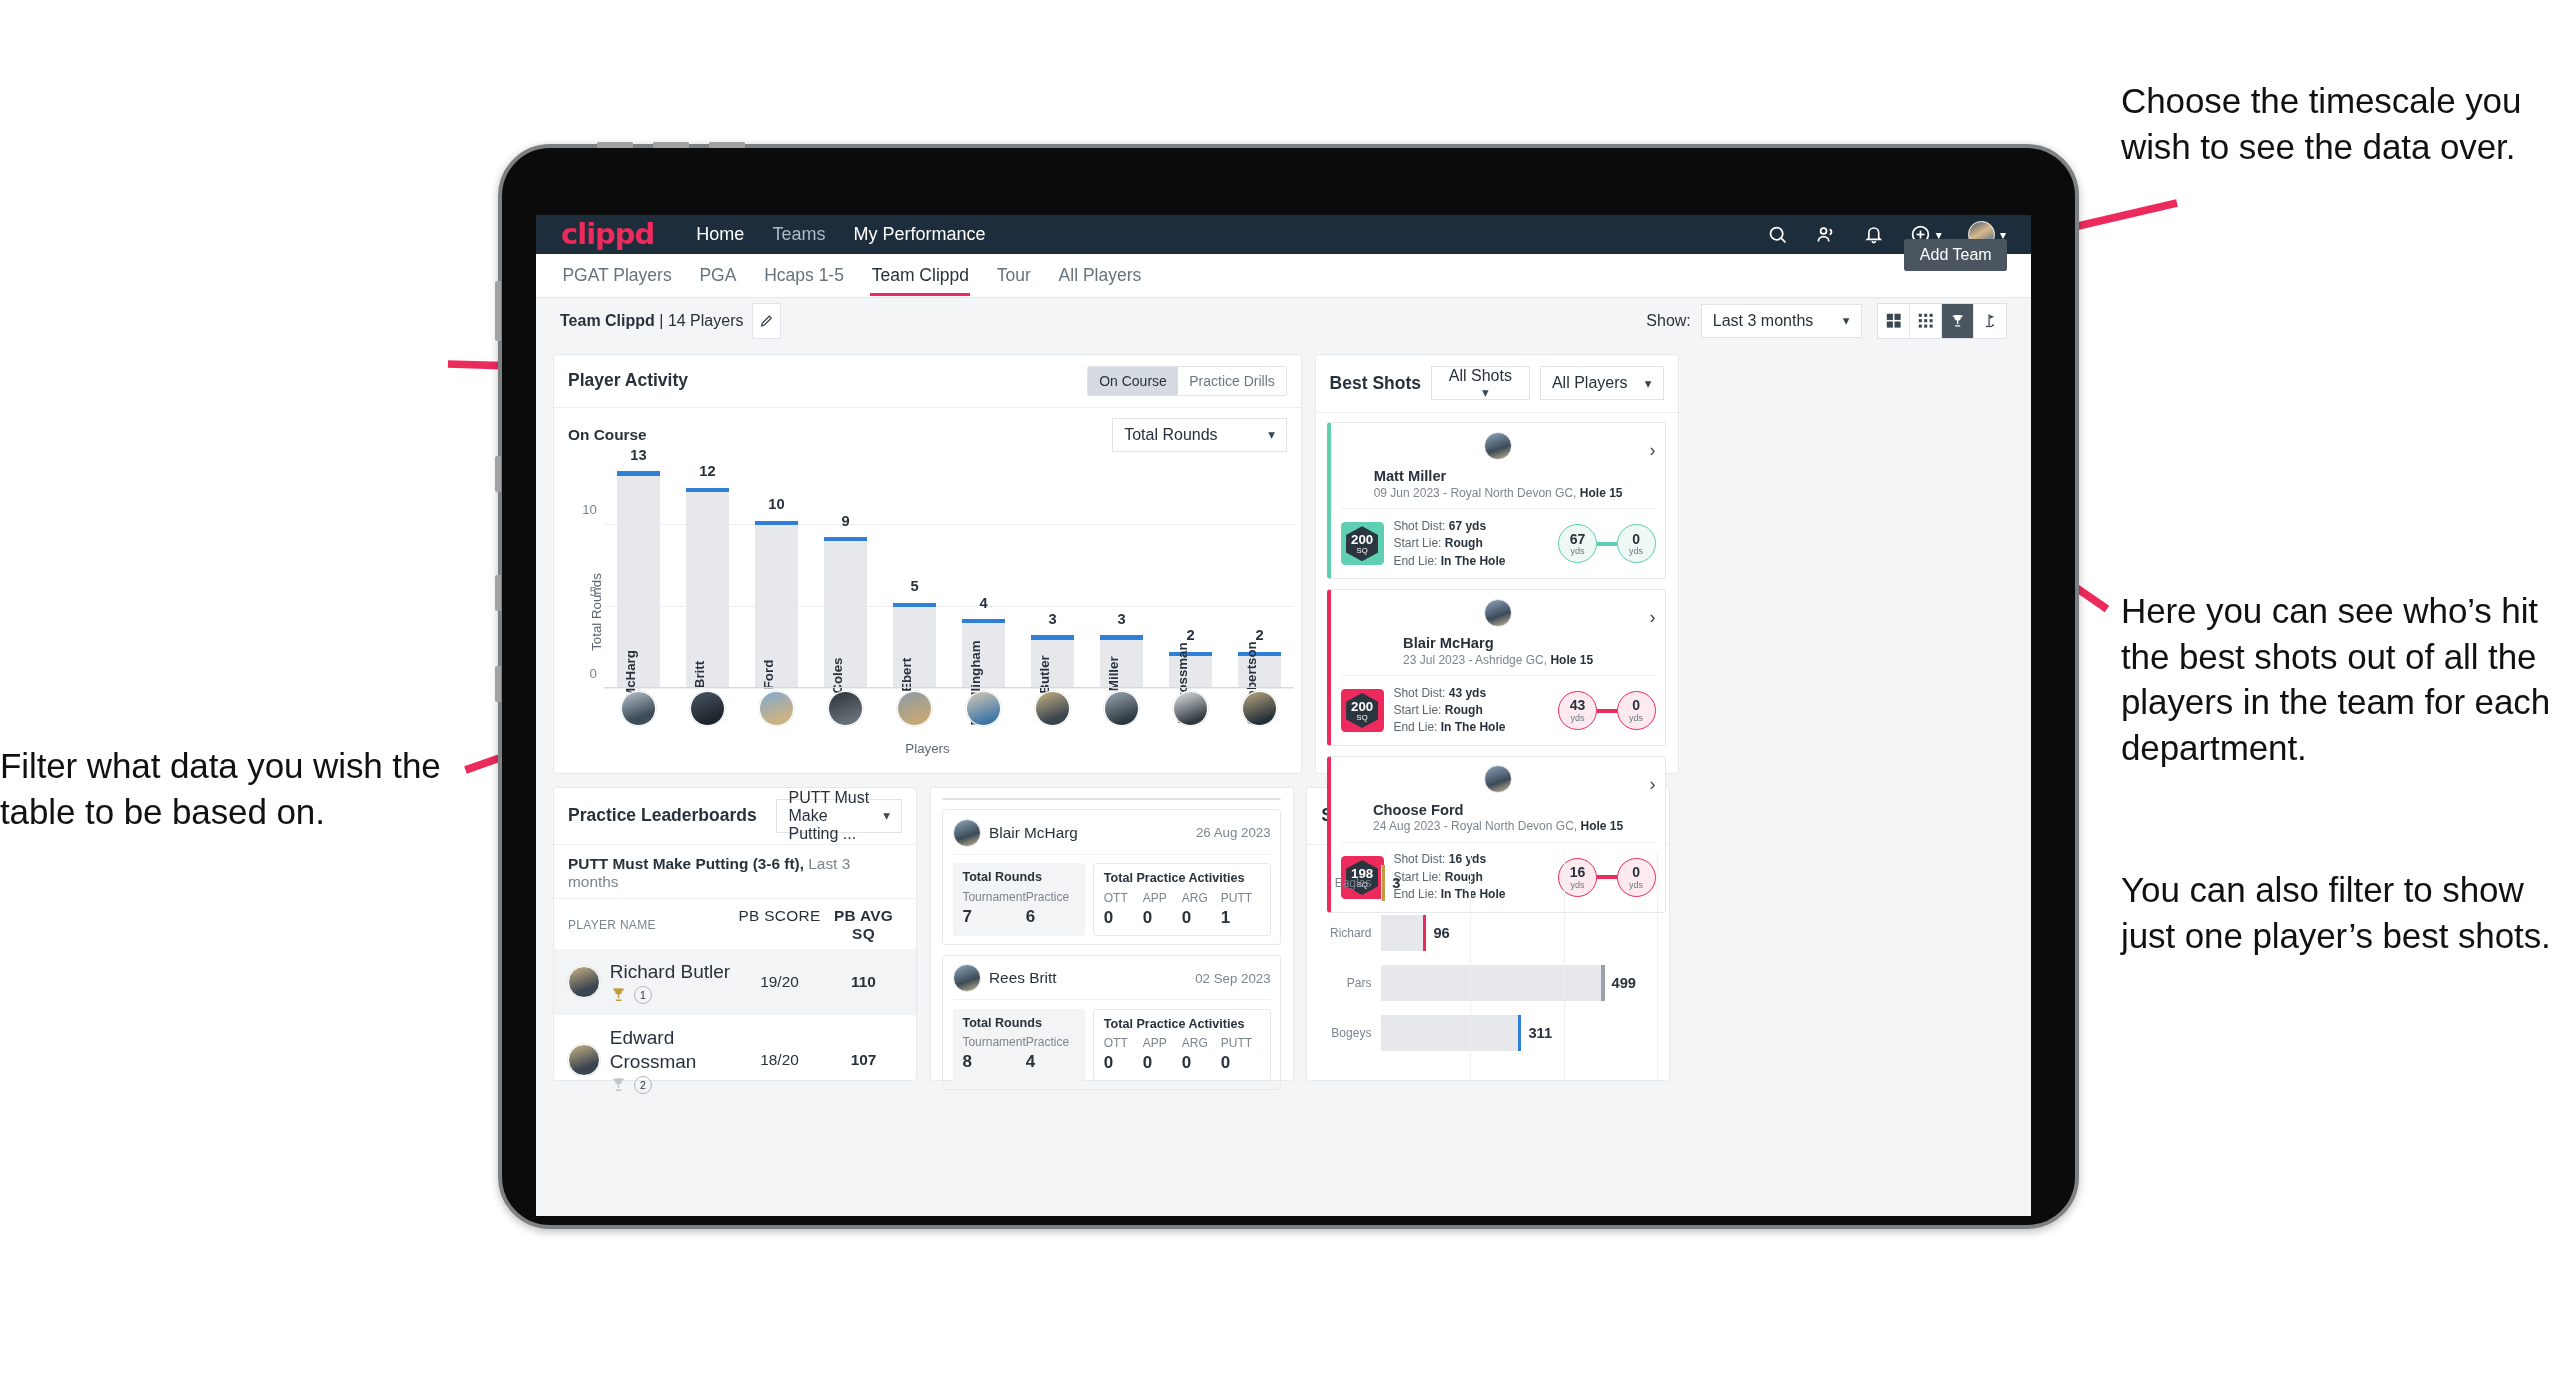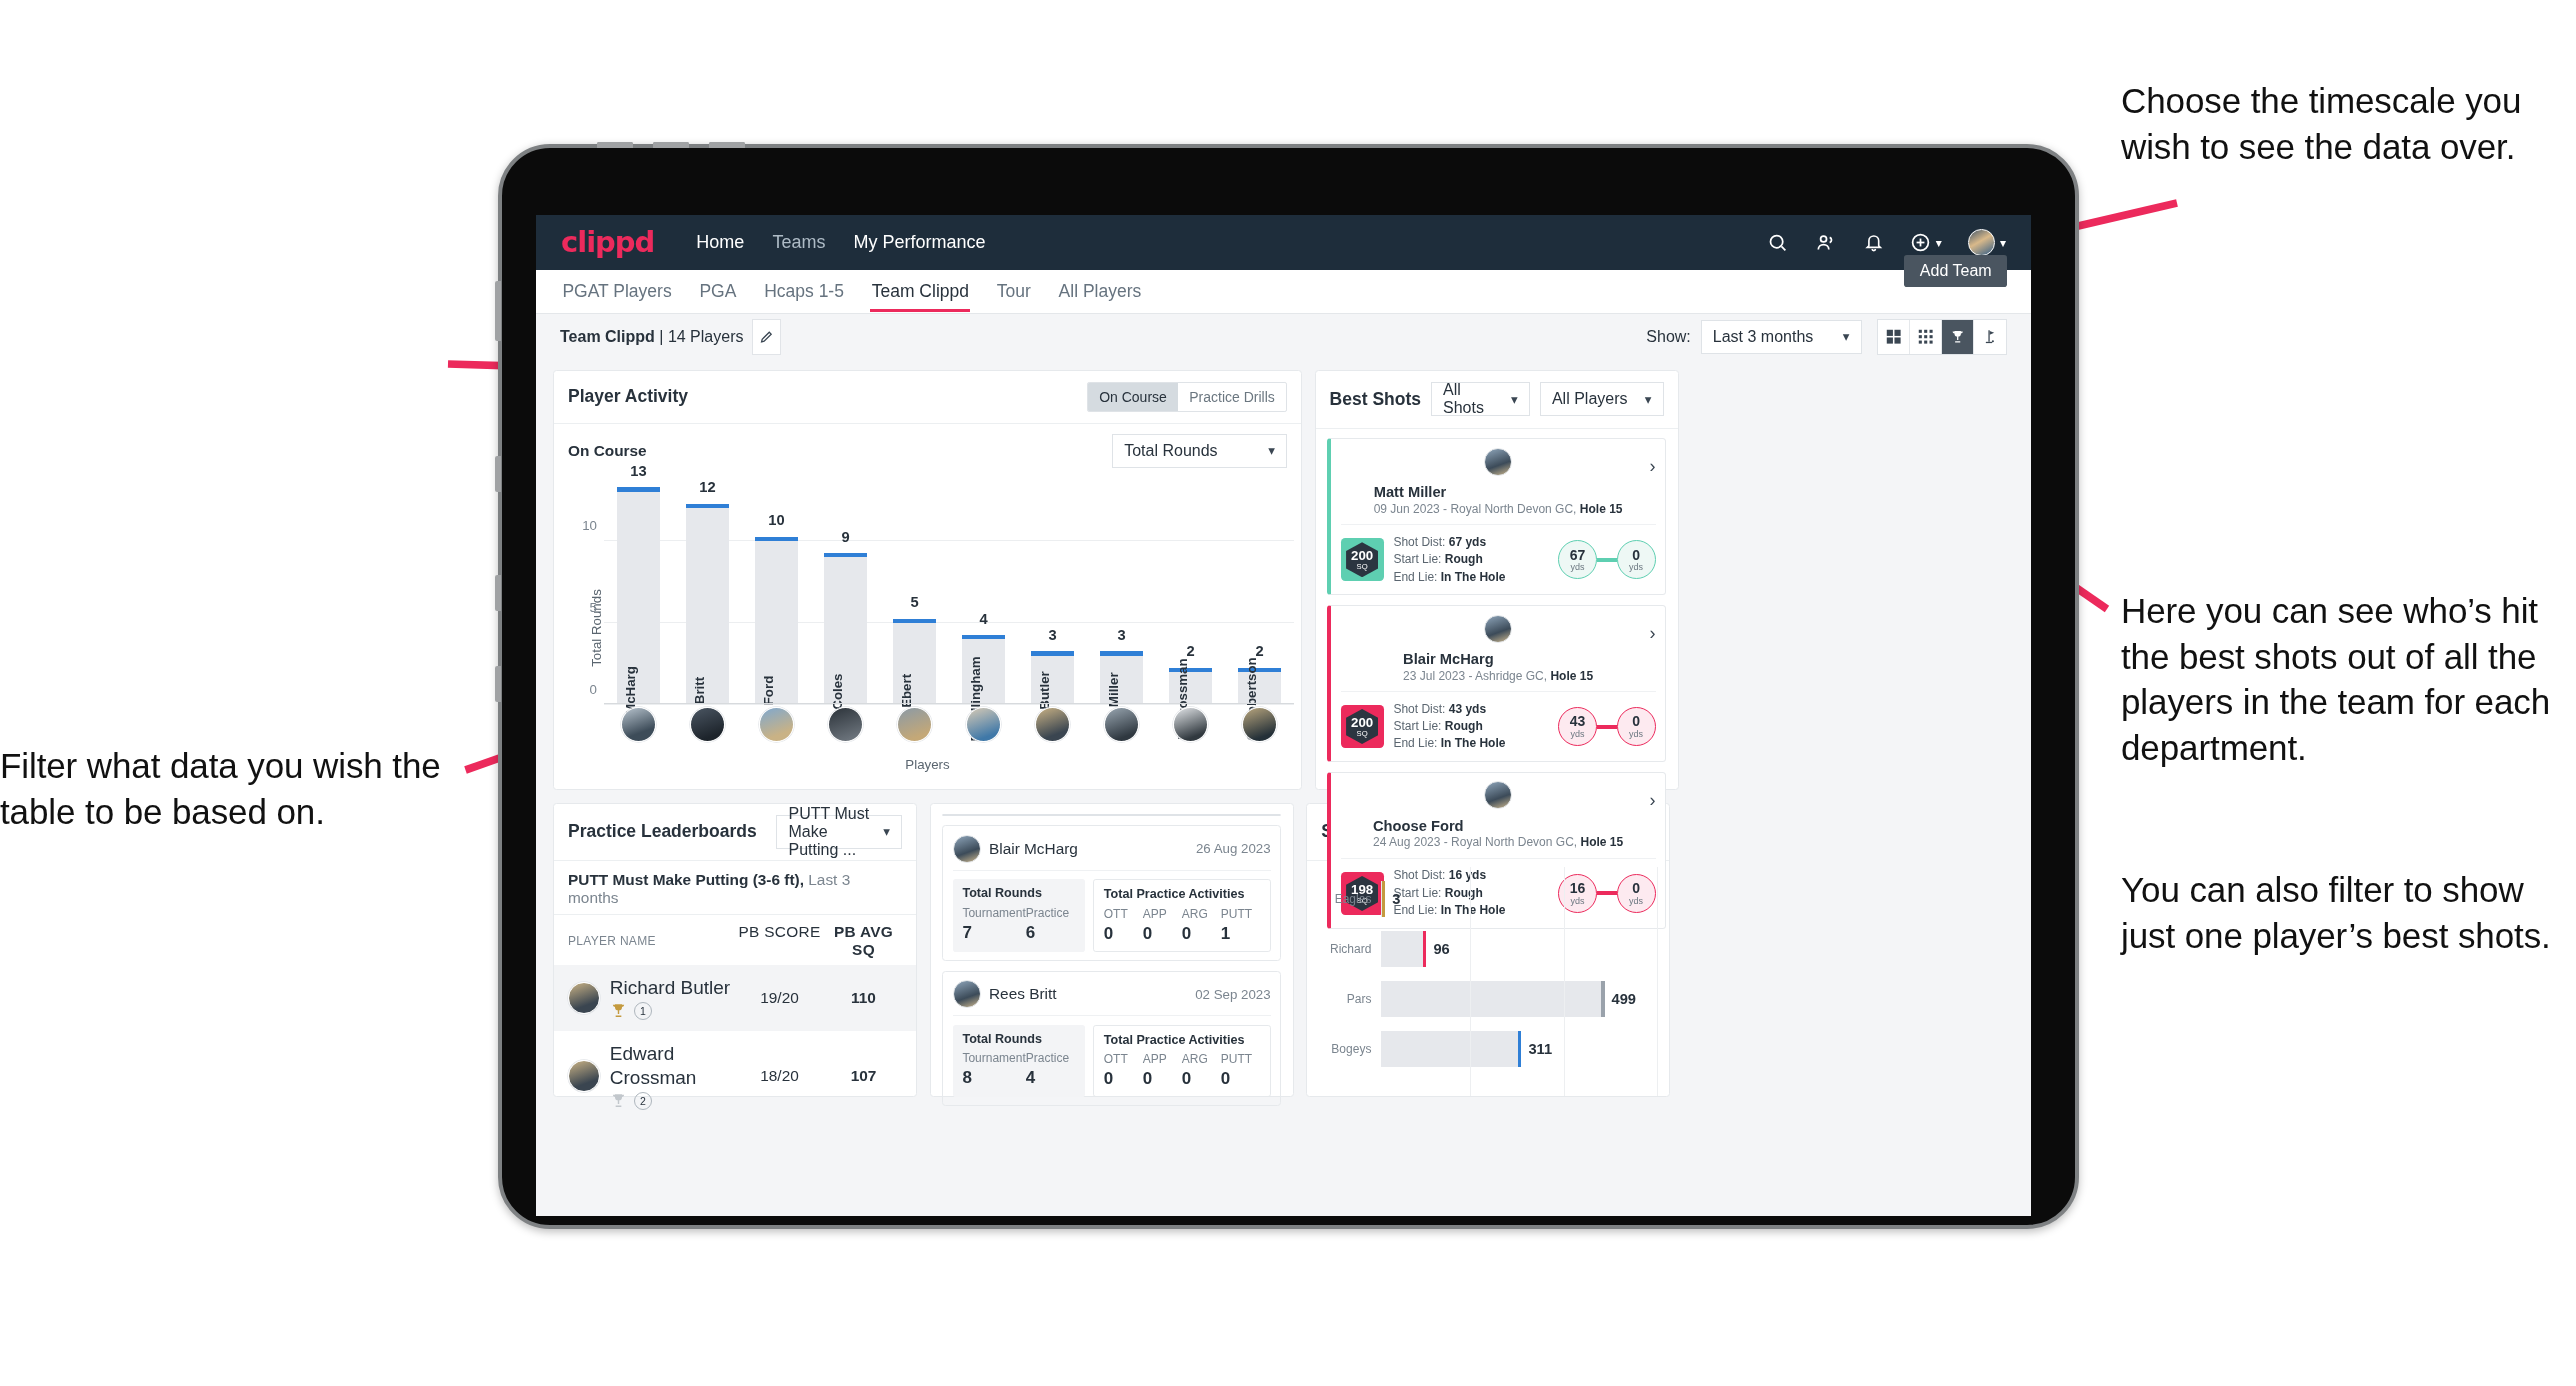--- a/index.html
+++ b/index.html
@@ -46,21 +46,21 @@
   }
   .screen {
     position: absolute; left: 34px; top: 67px;
     width: 1495px; height: 1001px;
     background: #f4f5f7;
     overflow: hidden;
   }
 
   
   .topnav {
-    height: 55px; background: #1e2d3b;
+    height: 39px; background: #1e2d3b;
     display: flex; align-items: center; padding: 0 25px;
   }
   .logo {
     color: #ec2a5c; font-size: 29px; font-weight: 700;
     letter-spacing: -1px; font-family: "DejaVu Sans", sans-serif;
     margin-right: 28px; line-height: 1;
   }
   .navlink {
     color: #ffffff; font-size: 18px; margin: 0 14px; white-space: nowrap;
   }
@@ -554,21 +554,21 @@
                   <div class="avc" style="background:linear-gradient(160deg,#b9a67e 0%,#243038 80%)"></div>
                 </div>
               </div>
             <div class="xaxis-title">Players</div>
           </div>
         </div>
 
         <div class="card" id="card-best">
           <div class="card-head">
             <div class="card-title">Best Shots</div>
-            <div class="select" style="width:106px;">
+            <div class="select" style="width:106px;flex-direction:column;">
               <span>All Shots</span>
               <span class="chev">▾</span>
             </div>
             <div class="select" style="width:133px;">
               <span>All Players</span>
               <span class="chev">▾</span>
             </div>
           </div>
           <div class="bs-list" id="bs-list">
               <div class="bs-card teal">

